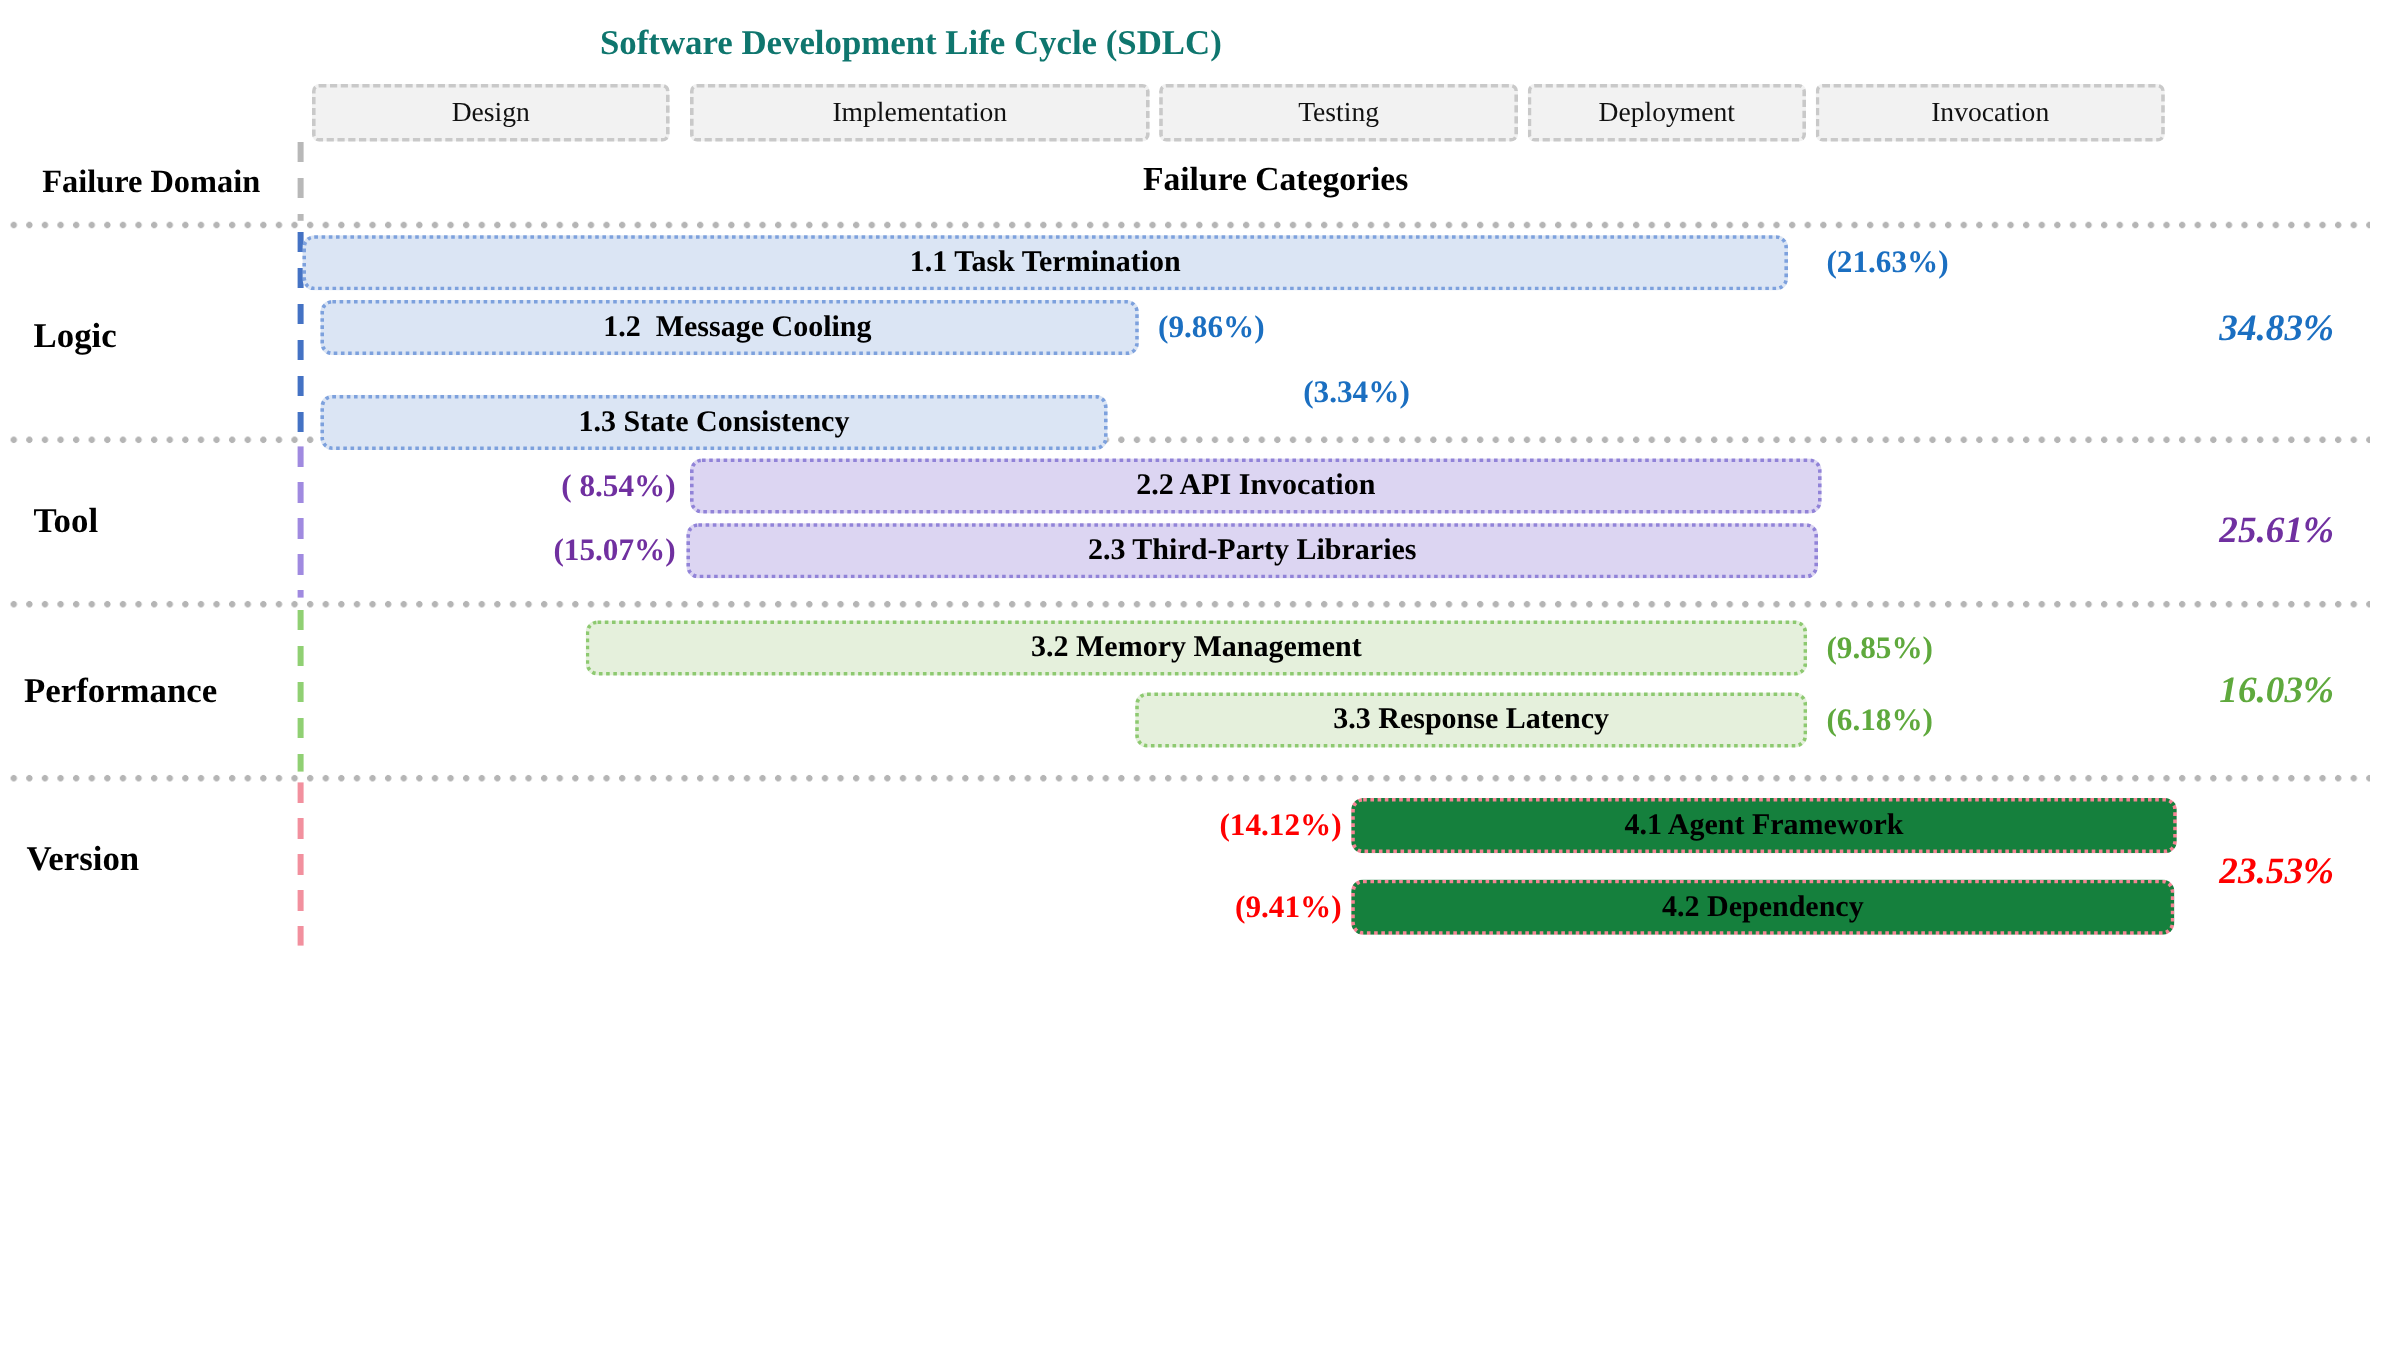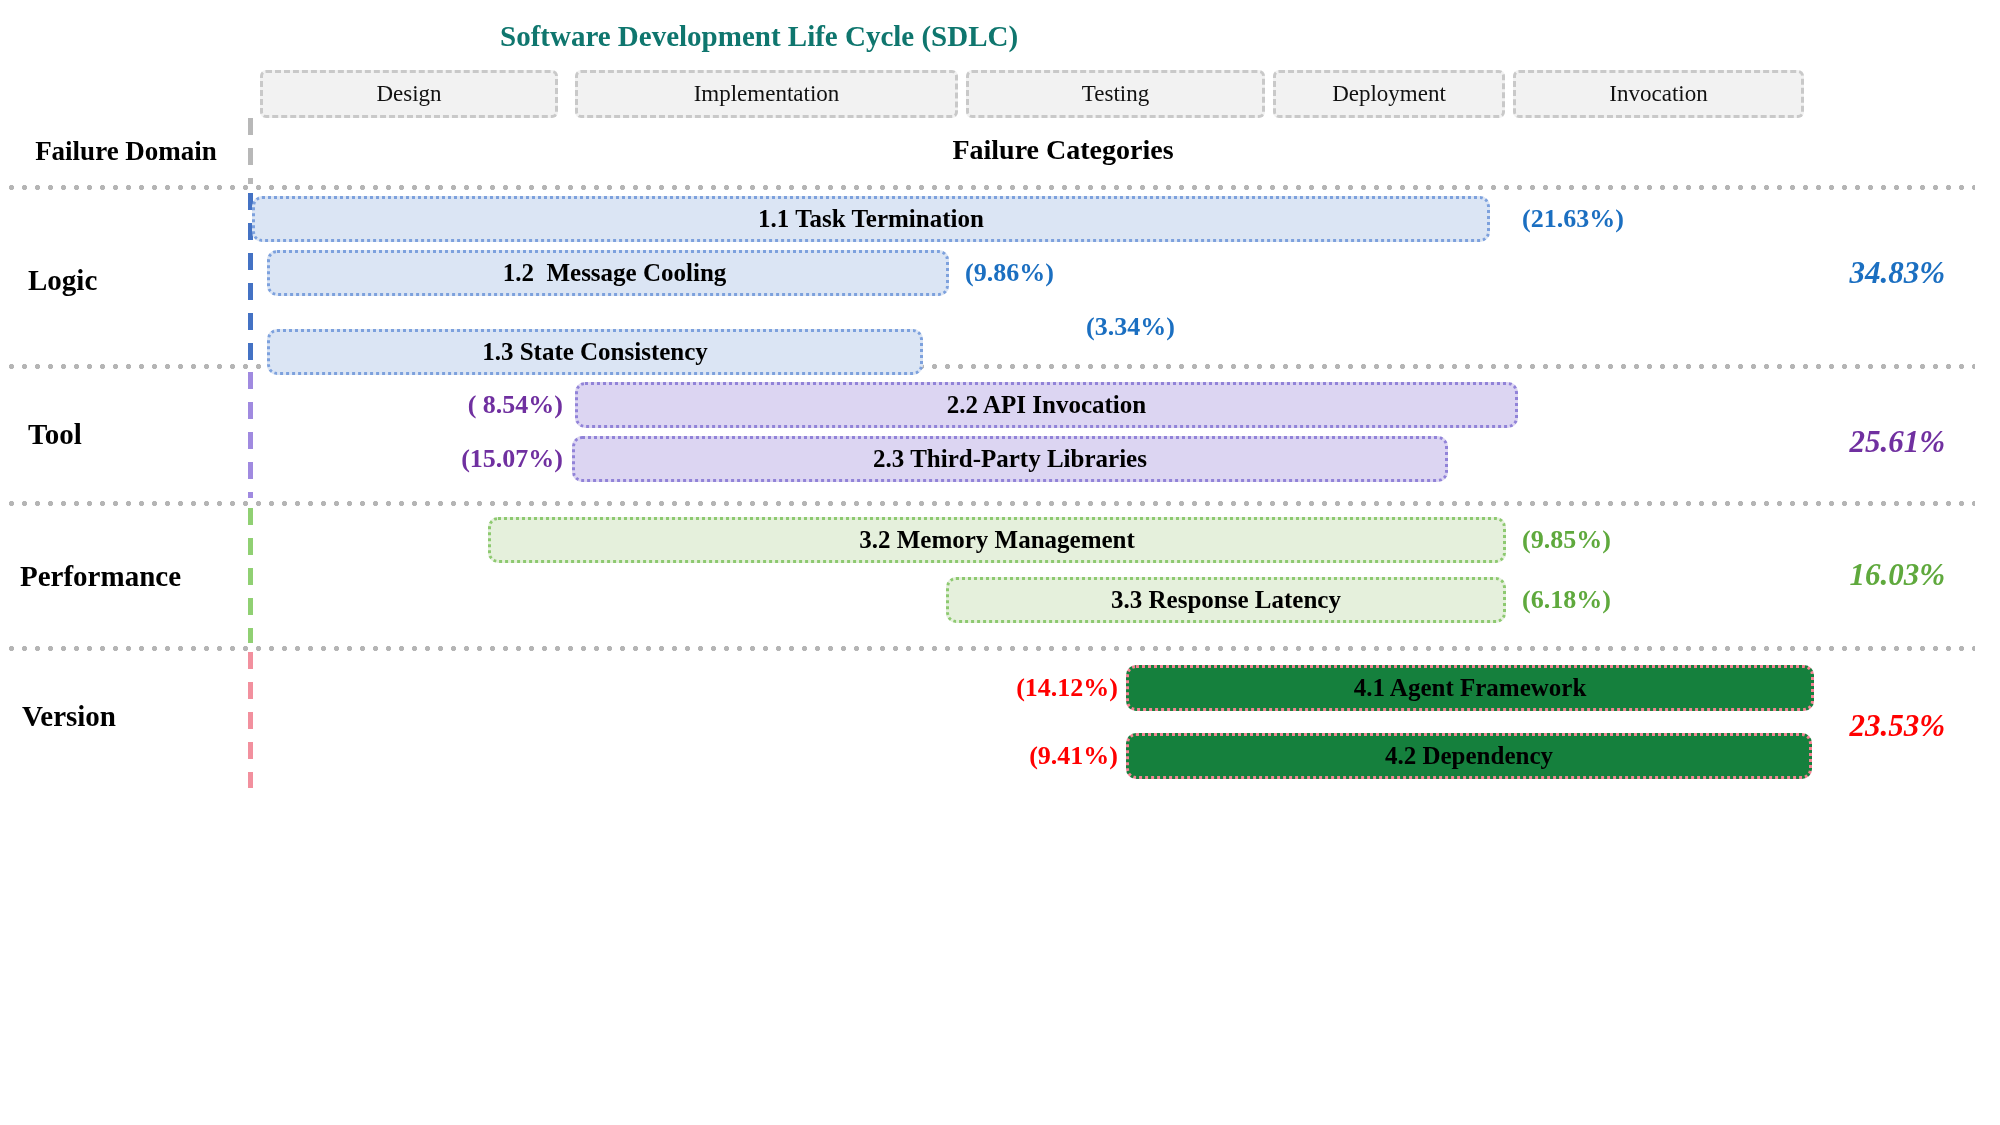--- a/index.html
+++ b/index.html
@@ -146,21 +146,21 @@
     <span>1.3 State Consistency</span>
   </div>
   <div class="abs pct pct-blue" style="left:1086px;top:304px;">(3.34%)</div>
 
   <div class="abs pct pct-purple pct-right" style="left:420px;top:382px;width:143px;">( 8.54%)</div>
   <div class="abs bar bar-purple" style="left:575px;top:382px;width:943px;">
     <span>2.2 API Invocation</span>
   </div>
 
   <div class="abs pct pct-purple pct-right" style="left:420px;top:436px;width:143px;">(15.07%)</div>
-  <div class="abs bar bar-purple" style="left:572px;top:436px;width:876px;">
+  <div class="abs bar bar-purple" style="left:572px;top:436px;width:943px;">
     <span>2.3 Third-Party Libraries</span>
   </div>
 
   <div class="abs bar bar-green" style="left:488px;top:517px;width:1018px;">
     <span>3.2 Memory Management</span>
   </div>
   <div class="abs pct pct-green" style="left:1522px;top:517px;">(9.85%)</div>
 
   <div class="abs bar bar-green" style="left:946px;top:577px;width:560px;">
     <span>3.3 Response Latency</span>

